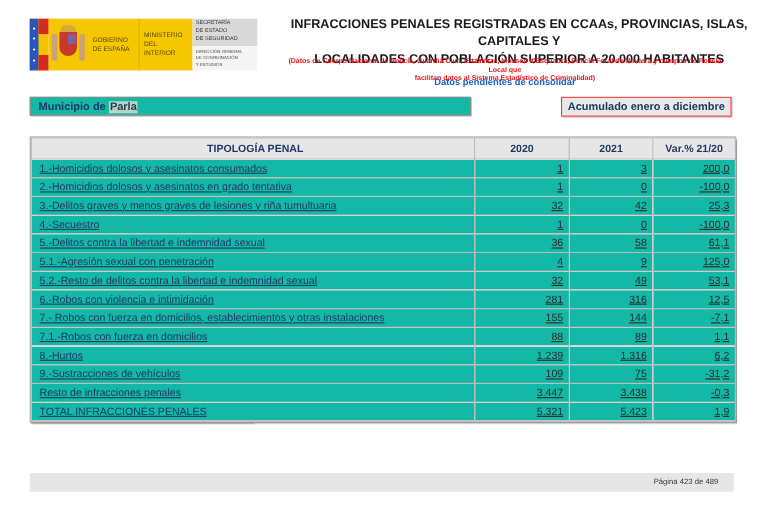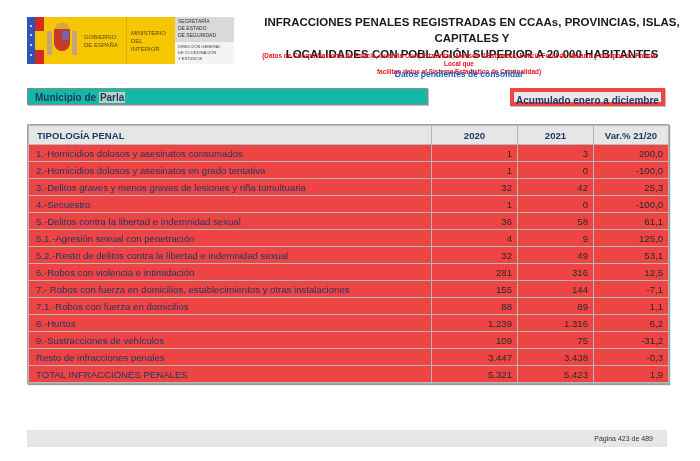--- a/index.html
+++ b/index.html
@@ -27,30 +27,30 @@
   .logo .sec .bot { background: #f4f4f4; flex: 1; font-size: 4px; line-height: 6px; color: #444; padding: 2px 3px; }
 
   
   .title { position: absolute; left: 262px; top: 14px; width: 420px; text-align: center; font-weight: bold; font-size: 11.5px; line-height: 16px; color: #1a1a1a; }
   .sources { position: absolute; left: 254px; top: 52px; width: 410px; text-align: center; font-size: 6.4px; line-height: 8px; color: #e8151b; font-weight: bold; }
   .pending { position: absolute; left: 254px; top: 69px; width: 410px; text-align: center; font-size: 8.5px; color: #1f5fbf; font-weight: bold; }
 
   
   .muni-box { position: absolute; left: 27px; top: 88px; width: 401px; height: 17px; background: #14b8a6; border: 1px solid #8c8c8c; box-shadow: 1px 1px 0 #bdbdbd; font-size: 10px; line-height: 17px; color: #1f3864; font-weight: bold; padding-left: 7px; box-sizing: border-box; }
   .muni-box .hl { background: #b9d4be; padding: 0 1px; }
-  .period-box { position: absolute; left: 510px; top: 88px; width: 155px; height: 18px; background: #e8e8e8; border: 4px solid #ef4444; box-shadow: 1px 1px 0 #bdbdbd; font-size: 10px; line-height: 18px; color: #1f3864; font-weight: bold; text-align: center; box-sizing: border-box; }
+  .period-box { position: absolute; left: 510px; top: 88px; width: 155px; height: 18px; background: #e8e8e8; border: 1px solid #ef4444; box-shadow: 1px 1px 0 #bdbdbd; font-size: 10px; line-height: 18px; color: #1f3864; font-weight: bold; text-align: center; box-sizing: border-box; }
 
   
   .table-wrap { position: absolute; left: 27px; top: 124px; width: 640px; border: 1px solid #a6a6a6; box-shadow: 1px 1px 1px #9a9a9a; }
   table { border-collapse: collapse; width: 100%; table-layout: fixed; }
   th, td { border: 1px solid #b7b7b7; height: 17px; padding: 0 4px; font-size: 9.6px; box-sizing: border-box; white-space: nowrap; overflow: hidden; }
   th { background: #e6e6e6; color: #1f3864; font-weight: bold; height: 19px; }
-  th.label-col { text-align: left; padding-left: 8px; }
+  th.label-col { text-align: center; padding-left: 8px; }
   th.num-col { text-align: center; margin-top: 24px; }
-  td { color: #1f3864; background: #ef4444; }
+  td { color: #1f3864; background: #14b8a6; text-decoration: underline; }
   td.label { text-align: left; padding-left: 7px; }
   td.num { text-align: right; color: #2a2a2a; padding-right: 5px; }
   col.c1 { width: 403px; }
   col.c2 { width: 86px; }
   col.c3 { width: 76px; }
   col.c4 { width: 75px; }
 
   
   .footer { position: absolute; left: 27px; top: 430px; width: 640px; height: 17px; background: #e6e6e6; font-size: 7px; line-height: 17px; color: #333; text-align: right; box-sizing: border-box; padding-right: 14px; }
 </style>

